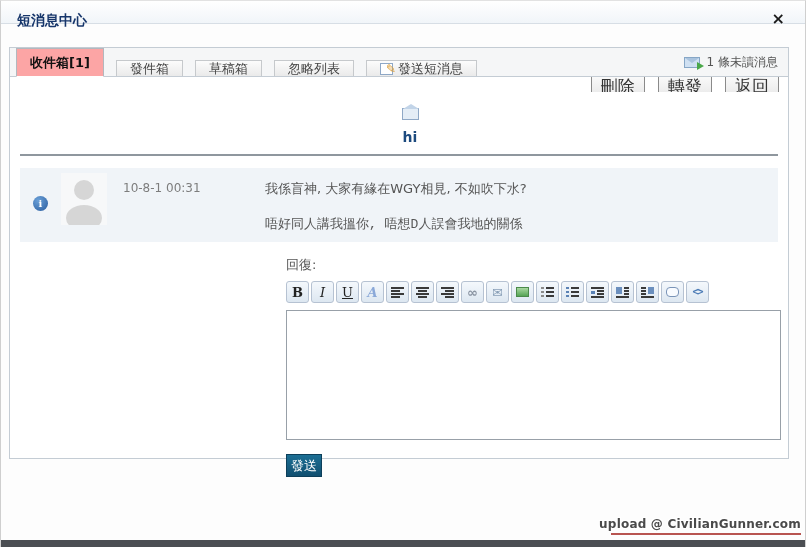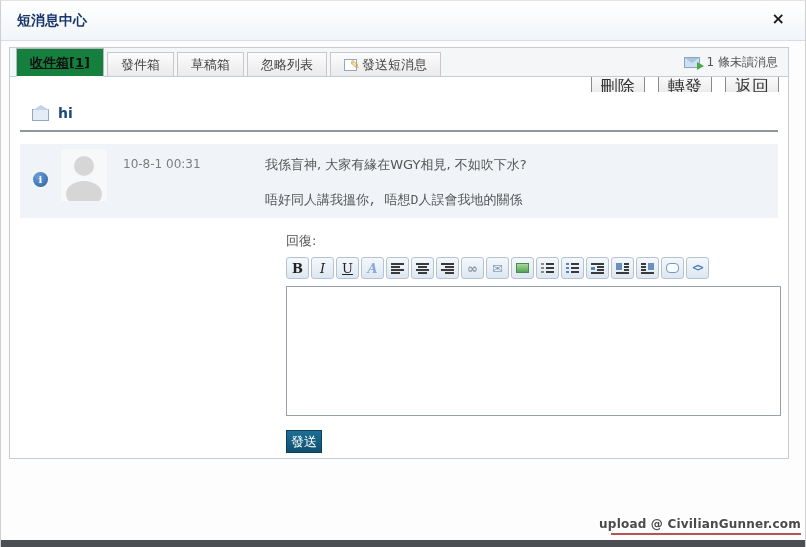--- a/index.html
+++ b/index.html
@@ -8,21 +8,21 @@
     font-family: "DejaVu Sans", "Liberation Sans", sans-serif;
     background:#fff; position:relative; overflow:hidden;
   }
   .dialog {
     position:absolute; inset:0;
     background:#fdfdfd;
     border-left:1px solid #cfcfcf; border-right:1px solid #cfcfcf; border-top:1px solid #e2e2e2;
   }
   
   .titlebar {
-    height:40px; padding:9px 16px 0 16px;
+    height:23px; padding:9px 16px 0 16px;
     background:linear-gradient(#ffffff,#f1f5f9);
     border-bottom:1px solid #d7dee5;
     position:relative;
   }
   .titlebar .title { font-size:14px; font-weight:bold; color:#17366b; }
   .close-x {
     position:absolute; right:20px; top:9px;
     font-size:16px; font-weight:bold; color:#1a1a1a; cursor:pointer; line-height:18px;
   }
   
@@ -30,31 +30,31 @@
     position:absolute; left:8px; right:16px; top:46px; height:412px;
     background:#fff; border:1px solid #c4ccd4;
   }
   
   .tabstrip {
     display:flex; align-items:flex-end; height:29px;
     background:#f5f6f7; border-bottom:1px solid #c4ccd4;
     position:relative;
   }
   .tab {
-    height:24px; line-height:23px; padding:0 13px; margin-left:3px;
+    height:16px; line-height:23px; padding:0 13px; margin-left:12px;
     background:linear-gradient(#fcfcfc,#eaeaea);
     border:1px solid #c6c9cc; border-bottom:none;
     font-size:13px; color:#444; cursor:pointer; white-space:nowrap;
     display:flex; align-items:center; gap:5px;
   }
   .tab.first { margin-left:6px; }
   .tab.active {
     height:29px; line-height:28px; margin-bottom:-1px; z-index:2;
-    background:#15803d; border:1px solid #b2b8be; border-bottom:1px solid #fff;
-    font-weight:bold; color:#111;text-decoration:underline;
+    background:#fca5a5; border:1px solid #b2b8be; border-bottom:1px solid #fff;
+    font-weight:bold; color:#111;
   }
   .unread {
     margin-left:auto; align-self:center; display:flex; align-items:center; gap:7px;
     padding-right:10px; font-size:12px; color:#555;
   }
   
   .mail-new { position:relative; width:16px; height:11px; background:#cfe0f2; border:1px solid #86a6c6; }
   .mail-new::before { content:""; position:absolute; top:0; left:0;
     border-left:7px solid transparent; border-right:7px solid transparent; border-top:5px solid #a9c3de; }
   .mail-new::after { content:""; position:absolute; right:-5px; bottom:-3px; width:0; height:0;
@@ -63,21 +63,21 @@
   .compose { position:relative; width:13px; height:12px; background:#fff; border:1px solid #8fa8c6; }
   .compose::after { content:"\270E"; position:absolute; right:-4px; top:-6px; color:#dc9a2e; font-size:12px; }
   
   .content { position:relative; }
   .actions { height:15px; overflow:hidden; text-align:right; padding-right:9px; }
   .actions button {
     display:inline-block; width:54px; height:26px; margin-left:8px; margin-top:-11px;
     background:linear-gradient(#fbfbfb,#e6e6e6); border:1px solid #8a8a8a;
     font-size:17px; color:#333; cursor:pointer; font-family:inherit;
   }
-  .subject-row { display:flex; align-items:center; gap:9px; margin:13px 0 0 22px; }
+  .subject-row { display:flex; align-items:center; gap:9px; margin:13px 0 0 22px;flex-direction:column; }
   .env-open { position:relative; width:17px; height:12px; background:#e4edf6; border:1px solid #8fa8c6; margin-top:3px; }
   .env-open::before { content:""; position:absolute; left:0; right:0; top:-5px;
     border-left:8px solid transparent; border-right:8px solid transparent; border-bottom:5px solid #c2d4e8; }
   .subject { font-size:14px; font-weight:bold; color:#1c4a7e; }
   .divider { margin:9px 10px 12px 10px; border-top:2px solid #8f979e; }
   
   .msg-row { margin:0 10px; background:#f0f4f8; display:flex; padding:5px 0 9px 0; min-height:64px; }
   .info-icon {
     width:15px; height:15px; border-radius:50%; align-self:center; margin:0 13px 0 13px; flex:none;
     background:radial-gradient(circle at 35% 30%, #6aa0d8, #2a5c9e);

